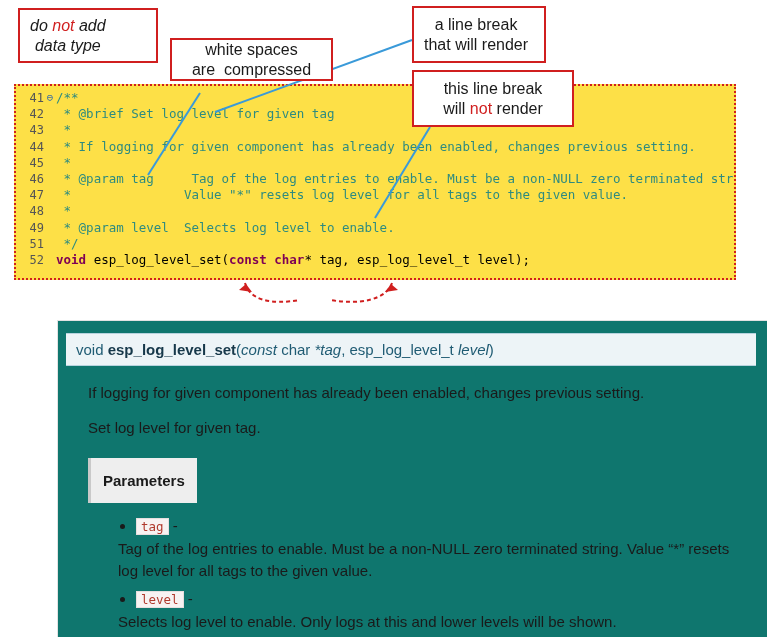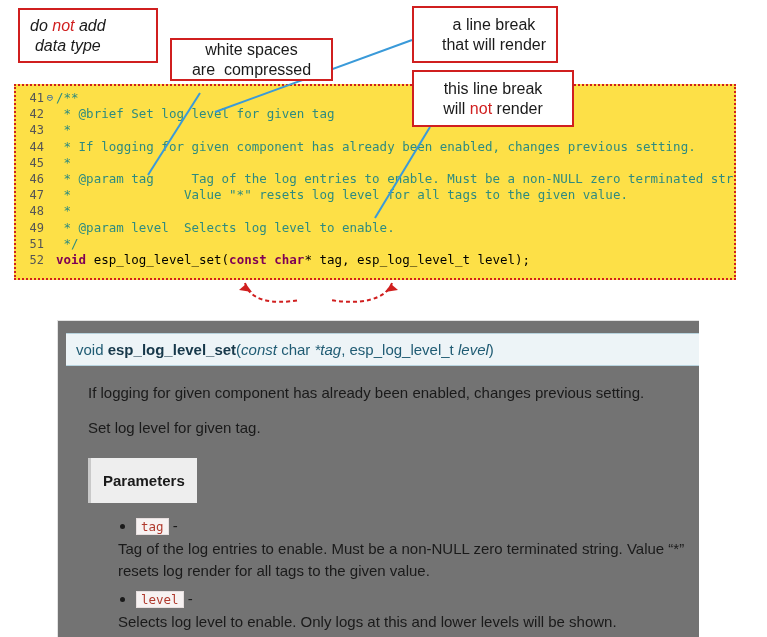--- a/index.html
+++ b/index.html
@@ -47,25 +47,25 @@
     top: 38px;
     width: 163px;
     height: 43px;
     display: flex;
     align-items: center;
     justify-content: center;
   }
   #callout-linebreak-render {
     left: 412px;
     top: 6px;
-    width: 146px;
+    width: 134px;
     height: 57px;
     display: flex;
     align-items: center;
-    justify-content: flex-end;
+    justify-content: flex-start;
   }
   #callout-linebreak-norender {
     left: 412px;
     top: 70px;
     width: 162px;
     height: 57px;
     display: flex;
     align-items: center;
     justify-content: center;
   }
@@ -124,23 +124,23 @@
   }
   .c-comment { color: #2e8b7f; }
   .c-kw { color: #7f0055; font-weight: bold; }
   .c-plain { color: #000000; }
 
   
   #doc-panel {
     position: absolute;
     left: 57px;
     top: 320px;
-    width: 642px;
+    width: 710px;
     height: 317px;
-    background: #737373;
+    background: #0f766e;
     border-top: 1px solid #e2e2e2;
     border-left: 1px solid #e2e2e2;
     z-index: 2;
     box-sizing: border-box;
     overflow: hidden;
     font-family: "Liberation Sans", sans-serif;
   }
   .sig-bar {
     margin: 12px 0 0 8px;
     background: #edf4f7;
@@ -254,16 +254,16 @@
   <div class="sig-bar">
     <span class="sig-kw">void </span><span class="sig-name">esp_log_level_set</span><span>(</span><span class="sig-em">const</span><span> char </span><span class="sig-em">*tag</span><span>, </span><span>esp_log_level_t </span><span class="sig-em">level</span><span>)</span>
   </div>
 
   <div class="doc-para">If logging for given component has already been enabled, changes previous setting.</div>
   <div class="doc-para">Set log level for given tag.</div>
 
   <div class="params-header">Parameters</div>
 
   <ul class="param-list" id="param-list">
-      <li><span class="param-code">tag</span><span> -</span><div class="param-desc">Tag of the log entries to enable. Must be a non-NULL zero terminated string. Value “*” resets log render for all tags to the given value.</div></li>
+      <li><span class="param-code">tag</span><span> -</span><div class="param-desc">Tag of the log entries to enable. Must be a non-NULL zero terminated string. Value “*” resets log level for all tags to the given value.</div></li>
       <li><span class="param-code">level</span><span> -</span><div class="param-desc">Selects log level to enable. Only logs at this and lower levels will be shown.</div></li>
     </ul>
 </div>
 
 </body></html>

